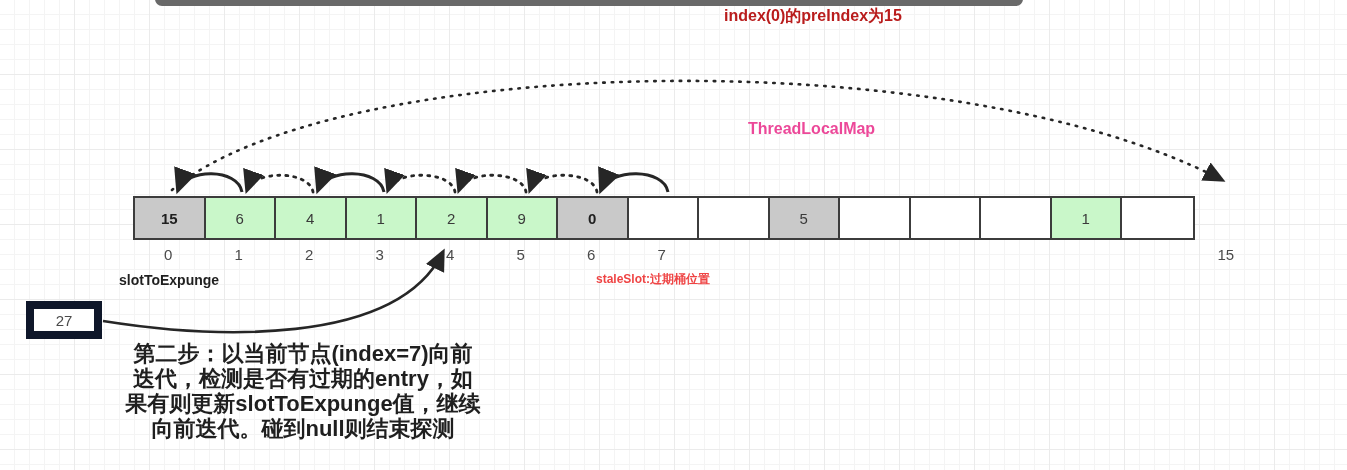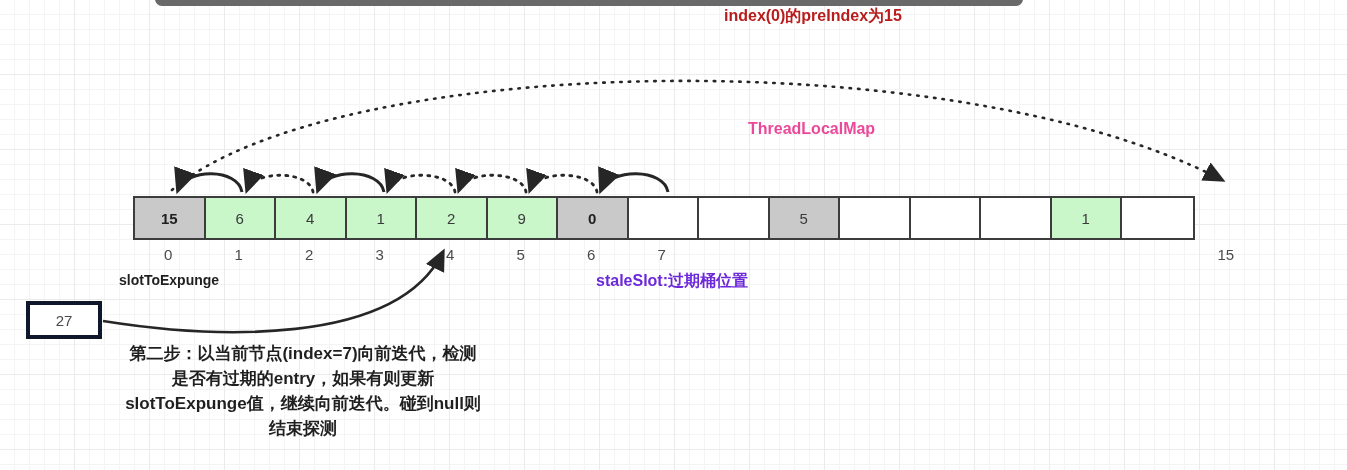--- a/index.html
+++ b/index.html
@@ -101,49 +101,49 @@
     top: 272px;
     font-size: 14px;
     font-weight: bold;
     color: #1f1f1f;
     white-space: nowrap;
   }
   .stale-label {
     position: absolute;
     left: 596px;
     top: 271px;
-    font-size: 16px;
-    font-weight: bold;
-    color: #6d28d9;
+    font-size: 12px;
+    font-weight: bold;
+    color: #ef4444;
     white-space: nowrap;
   }
 
   .note-box {
     position: absolute;
     left: 26px;
     top: 301px;
     width: 76px;
     height: 38px;
-    border: 4px solid #0f172a;
+    border: 8px solid #0f172a;
     background: #ffffff;
     display: flex;
     align-items: center;
     justify-content: center;
     font-size: 15px;
     color: #4a4a4a;
     box-sizing: border-box;
   }
 
   .caption {
     position: absolute;
     left: 123px;
     top: 341px;
     width: 360px;
     text-align: center;
-    font-size: 17px;
+    font-size: 22px;
     font-weight: bold;
     line-height: 25px;
     color: #1f1f1f;
   }
 </style>
 </head>
 <body>
 
 <div class="top-bar"></div>
 

